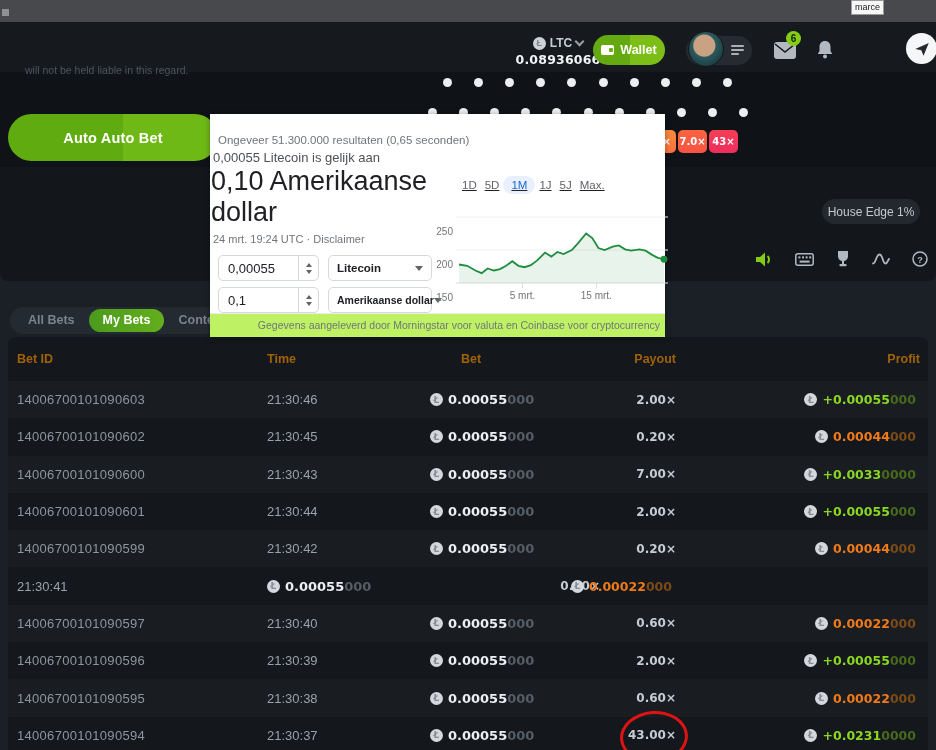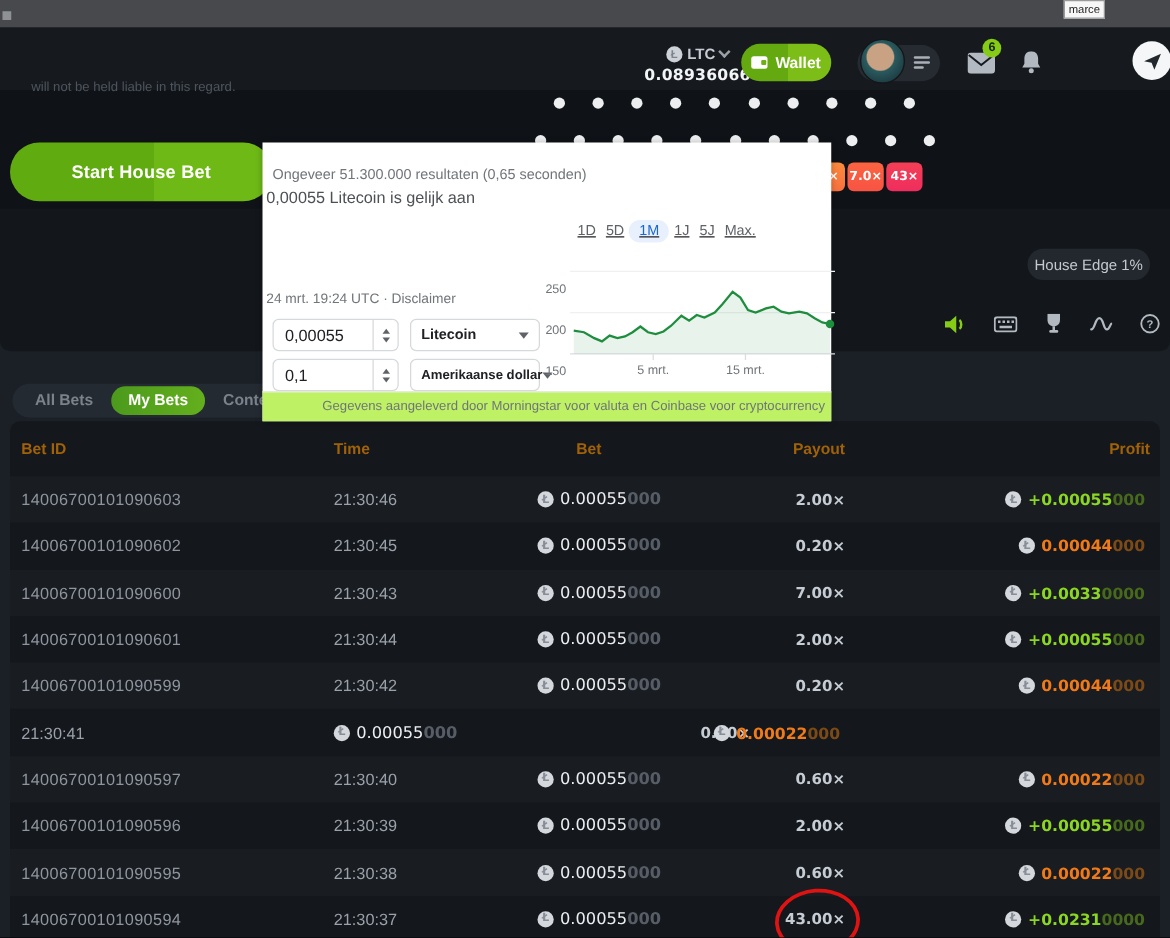--- a/index.html
+++ b/index.html
@@ -100,21 +100,21 @@
   .t-head { height:44px; color:#a16207; font-size:12.5px; font-weight:bold; }
   .t-head .h-bet { padding-left:31px; }
   .t-head .h-payout, .t-head .h-profit { text-align:right; }
   .t-row { height:37.3px; font-size:13px; cursor:pointer; }
   .t-row:nth-child(odd) { background:rgba(255,255,255,.022); }
   .c-id { color:#8e959e; letter-spacing:.3px; }
   .c-time { color:#9aa1aa; }
   .c-bet { display:flex; align-items:center; gap:5px; font-family:"DejaVu Sans", sans-serif; }
   .coin { width:13px; height:13px; border-radius:50%; background:#d4d8dd; color:#878d96; flex:0 0 13px;
     font-size:9px; font-weight:bold; display:inline-flex; align-items:center; justify-content:center; }
-  .bet-main { color:#eceef1; font-weight:normal; }
+  .bet-main { color:#eceef1; font-weight:bold; }
   .bet-dim { color:#565d66; font-weight:bold; }
   .c-payout { text-align:right; color:#c6ccd3; font-weight:600; font-family:"DejaVu Sans", sans-serif; font-size:12px; }
   .c-profit { display:flex; align-items:center; justify-content:flex-end; gap:5px; padding-right:4px;
     font-family:"DejaVu Sans", sans-serif; font-weight:bold; font-size:12.5px; }
   .win  .p-main { color:#8bd622; } .win  .p-dim { color:#47691c; }
   .loss .p-main { color:#f07a18; } .loss .p-dim { color:#7c4a16; }
   
   .red-circle { position:absolute; left:620px; top:711px; width:68px; height:52px; border:3.5px solid #e01313;
     border-radius:50%; z-index:60; transform:rotate(-4deg); pointer-events:none; }
   svg { display:block; }
@@ -164,21 +164,21 @@
   </div>
   <div class="chat-circle">
     <svg width="18" height="18" viewBox="0 0 24 24">
         <path d="M3 12 L21 4 L14 21 L11 13.5 Z" fill="#23282e"></path>
       </svg>
   </div>
 
   <div class="band-dark"></div>
   <div class="band-mid"></div>
   <div class="liable-text">will not be held liable in this regard.</div>
-  <button class="start-btn">Start House Bet</button>
+  <button class="start-btn">Auto Auto Bet</button>
   <div id="pegs">
       <div class="peg" style="left: 443px; top: 78px;"></div>
       <div class="peg" style="left: 474.1px; top: 78px;"></div>
       <div class="peg" style="left: 505.2px; top: 78px;"></div>
       <div class="peg" style="left: 536.3px; top: 78px;"></div>
       <div class="peg" style="left: 567.4px; top: 78px;"></div>
       <div class="peg" style="left: 598.5px; top: 78px;"></div>
       <div class="peg" style="left: 629.6px; top: 78px;"></div>
       <div class="peg" style="left: 660.7px; top: 78px;"></div>
       <div class="peg" style="left: 691.8px; top: 78px;"></div>
@@ -234,20 +234,21 @@
       <svg width="16" height="16" viewBox="0 0 16 16">
           <circle cx="8" cy="8" r="7" fill="none" stroke="#b3b9c1" stroke-width="1.5"></circle>
           <text x="8" y="11.5" text-anchor="middle" font-size="9" font-weight="bold" fill="#b3b9c1" font-family="Liberation Sans, sans-serif">?</text>
         </svg>
     </span>
   </div>
 
   <div class="g-card">
     <div class="g-results">Ongeveer 51.300.000 resultaten (0,65 seconden)</div>
     <div class="g-equals">0,00055 Litecoin is gelijk aan</div>
+    <div class="g-big">0,10 Amerikaanse dollar</div>
     <div class="g-meta">
       <span>24 mrt. 19:24 UTC · </span><a href="#">Disclaimer</a>
     </div>
     <div class="g-input" style="left:8px; top:141px;">
       <span class="val">0,00055</span>
       <span class="g-spin">
           <i class="up"></i>
           <i class="dn"></i>
         </span>
     </div>

